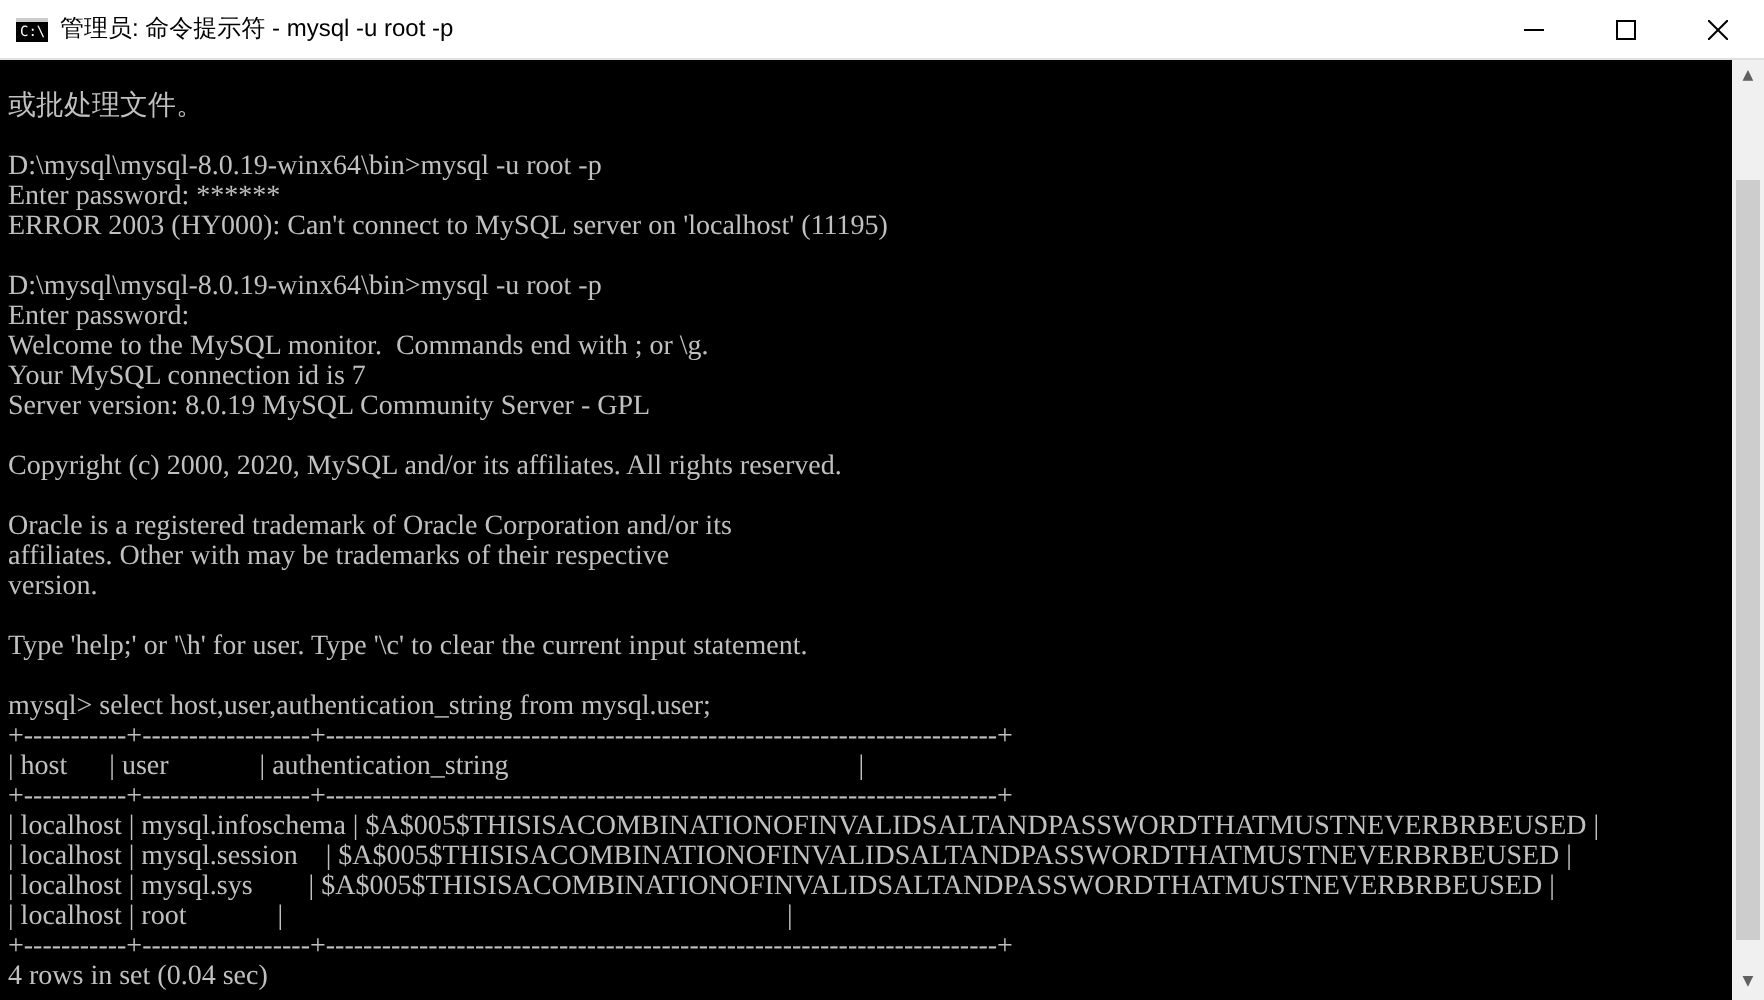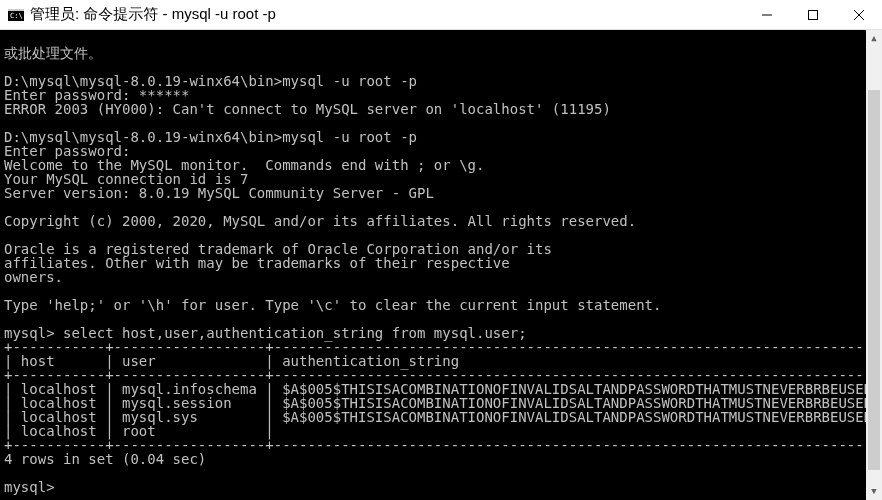--- a/index.html
+++ b/index.html
@@ -26,21 +26,21 @@
     }
     .titlebar-icon {
       width: 16px;
       height: 16px;
       margin-right: 6px;
       display: inline-flex;
       align-items: center;
       justify-content: center;
     }
     .titlebar-text {
-      font-size: 15px;
+      font-size: 12px;
       color: #000;
       font-family: "Microsoft YaHei", sans-serif;
       flex: 1;
     }
     .window-controls {
       display: flex;
       height: 100%;
     }
     .win-btn {
       width: 46px;
@@ -61,20 +61,21 @@
       font-family: "NSimSun", "SimSun", "Consolas", monospace;
       font-size: 14px;
       line-height: 14px;
       padding: 2px 4px;
       white-space: pre;
       overflow: hidden;
       position: relative;
     }
     .terminal .line {
       min-height: 14px;
+      font-family: Liberation Serif, serif;
     }
     .scrollbar-track {
       position: absolute;
       right: 0;
       top: 0;
       bottom: 0;
       width: 16px;
       background: #f0f0f0;
     }
     .scrollbar-thumb {
@@ -143,21 +144,21 @@
 <span class="line">D:\mysql\mysql-8.0.19-winx64\bin&gt;mysql -u root -p</span>
 <span class="line">Enter password:</span>
 <span class="line">Welcome to the MySQL monitor.  Commands end with ; or \g.</span>
 <span class="line">Your MySQL connection id is 7</span>
 <span class="line">Server version: 8.0.19 MySQL Community Server - GPL</span>
 <span class="line"></span>
 <span class="line">Copyright (c) 2000, 2020, MySQL and/or its affiliates. All rights reserved.</span>
 <span class="line"></span>
 <span class="line">Oracle is a registered trademark of Oracle Corporation and/or its</span>
 <span class="line">affiliates. Other with may be trademarks of their respective</span>
-<span class="line">owners.</span>
+<span class="line">version.</span>
 <span class="line"></span>
 <span class="line">Type 'help;' or '\h' for user. Type '\c' to clear the current input statement.</span>
 <span class="line"></span>
 <span class="line">mysql&gt; select host,user,authentication_string from mysql.user;</span>
 <span class="line table-border-row">+-----------+------------------+------------------------------------------------------------------------+</span>
 <span class="line">| host      | user             | authentication_string                                                  |</span>
 <span class="line table-border-row">+-----------+------------------+------------------------------------------------------------------------+</span>
 <span class="line">| localhost | mysql.infoschema | $A$005$THISISACOMBINATIONOFINVALIDSALTANDPASSWORDTHATMUSTNEVERBRBEUSED |</span>
 <span class="line">| localhost | mysql.session    | $A$005$THISISACOMBINATIONOFINVALIDSALTANDPASSWORDTHATMUSTNEVERBRBEUSED |</span>
 <span class="line">| localhost | mysql.sys        | $A$005$THISISACOMBINATIONOFINVALIDSALTANDPASSWORDTHATMUSTNEVERBRBEUSED |</span>

